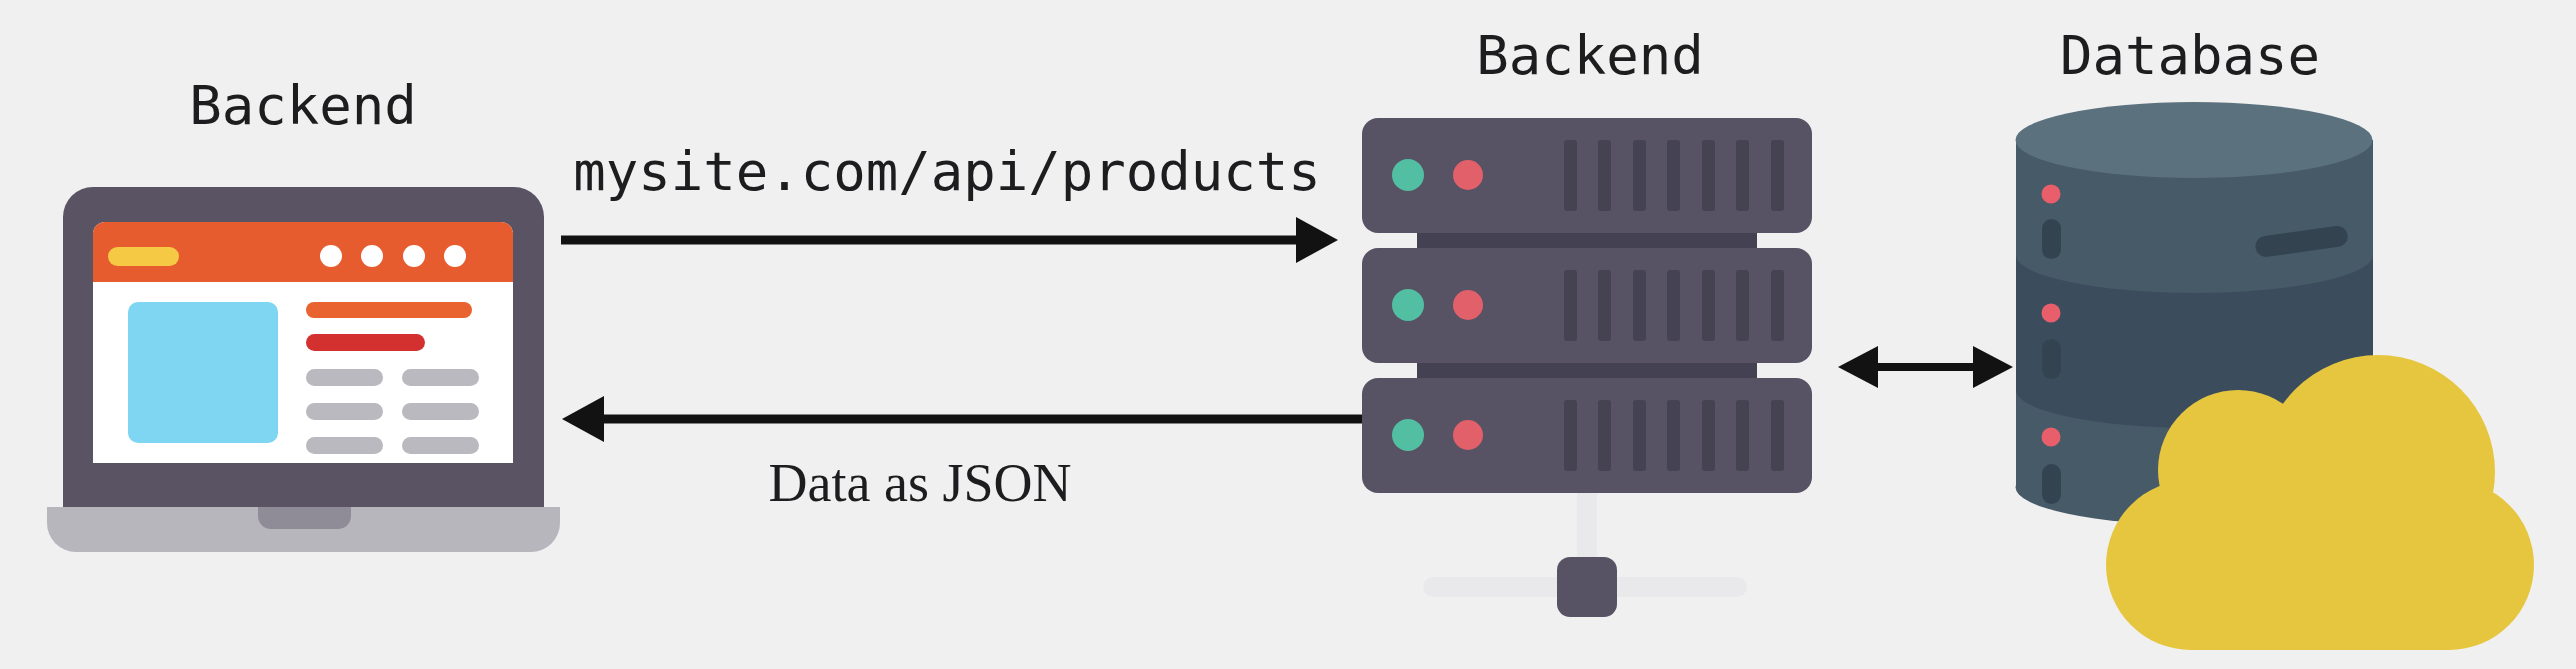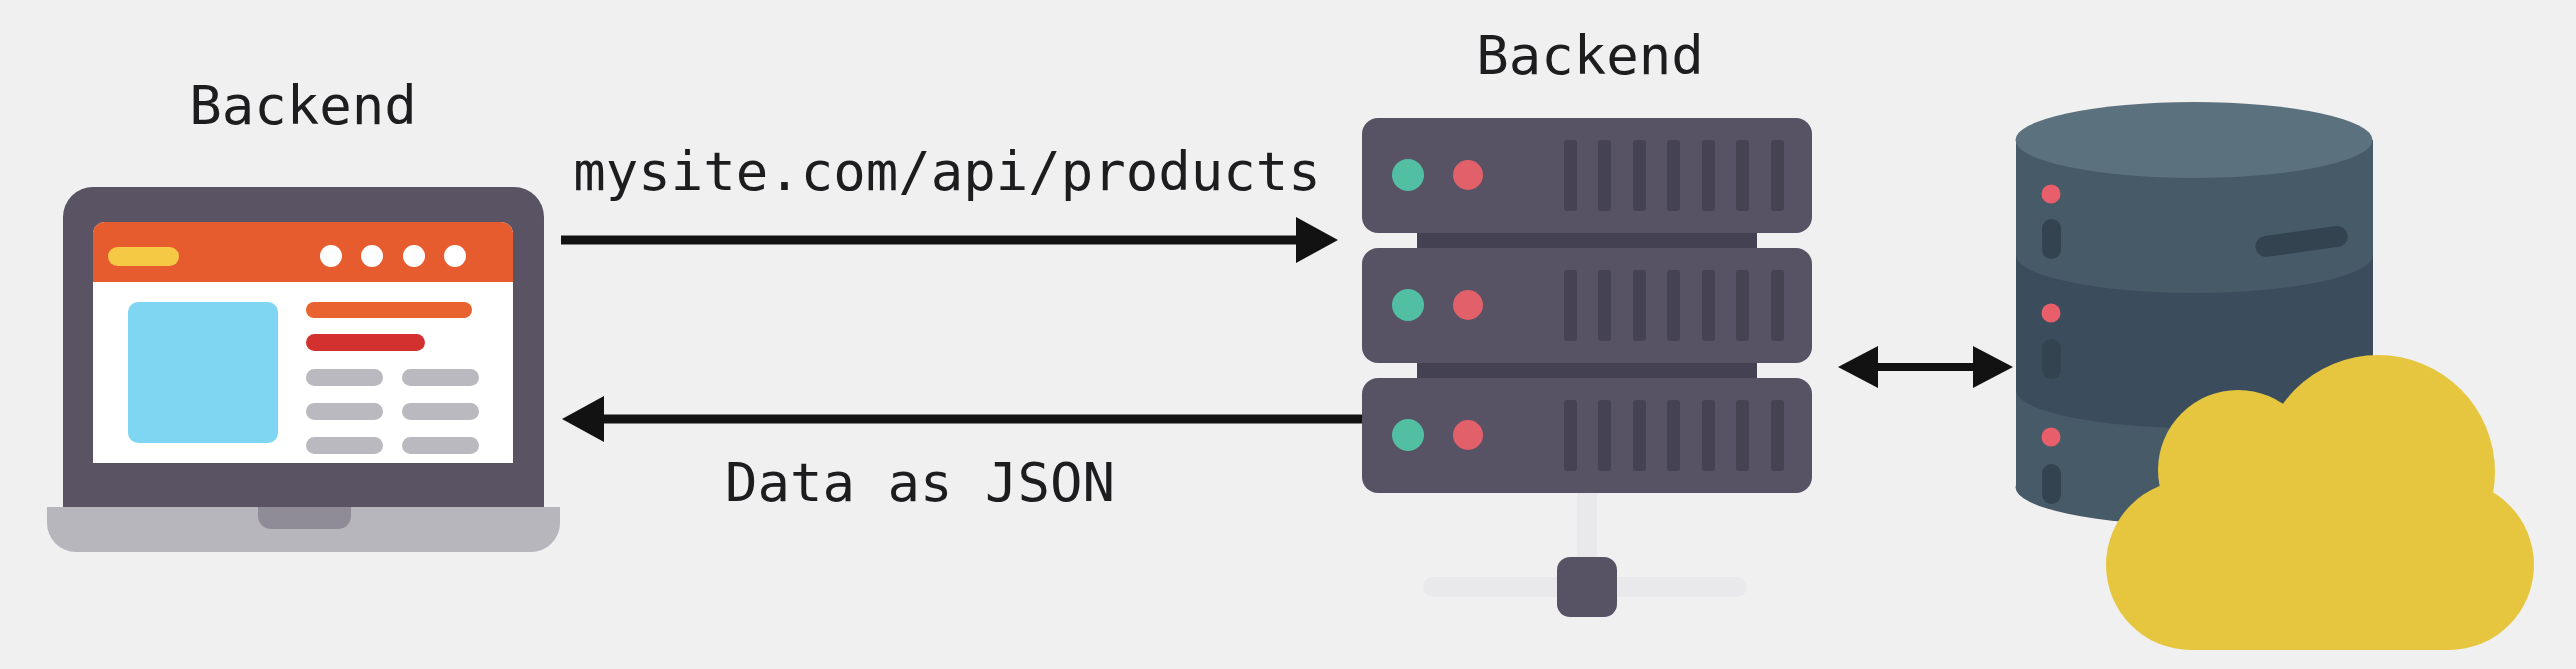--- a/index.html
+++ b/index.html
@@ -155,15 +155,16 @@
 
     <g>
       <circle class="cloud" cx="2238" cy="470" r="80"></circle>
       <circle class="cloud" cx="2378" cy="472" r="117"></circle>
       <rect class="cloud" x="2106" y="480" width="428" height="170" rx="85"></rect>
     </g>
   </svg>
 
   <div class="lbl" style="left:103px; top:78px;  width:400px;">Backend</div>
   <div class="lbl" style="left:1390px; top:28px; width:400px;">Backend</div>
+  <div class="lbl" style="left:1990px; top:28px; width:400px;">Database</div>
   <div class="lbl" style="left:547px; top:144px; width:800px;">mysite.com/api/products</div>
-  <div class="lbl" style="left:620px; top:455px; width:600px;">Data as JSON</div>
+  <div class="lbl" style="left:620px; top:455px; width:600px;font-family:Liberation Serif, serif;">Data as JSON</div>
 </div>
 
 </body></html>

